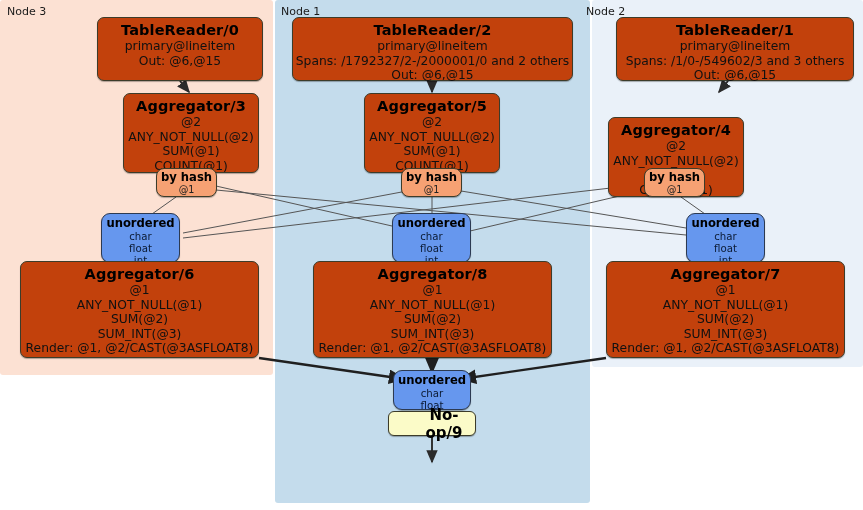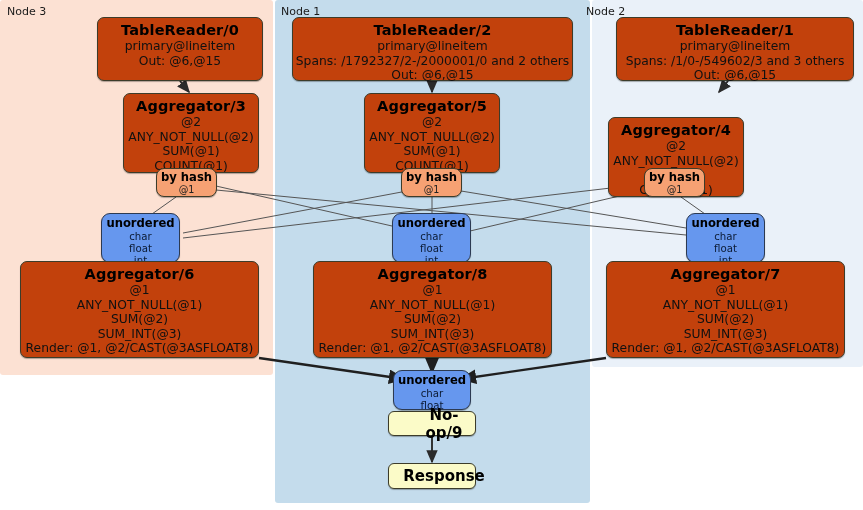--- a/index.html
+++ b/index.html
@@ -231,17 +231,14 @@
   <div class="node sync" style="left:393px;top:370px;width:78px;height:40px;">
     <div class="title">unordered</div>
     <div class="ln">char</div>
     <div class="ln">float</div>
   </div>
 
   <div class="node small-proc" style="left:388px;top:411px;width:88px;height:25px;">
     <div class="title">No-op/9</div>
   </div>
 
-  <div class="node small-proc" style="left:388px;top:463px;width:88px;height:26px;">
-    <div class="title">Response</div>
-  </div>
 
 </div>
 
 </body></html>

